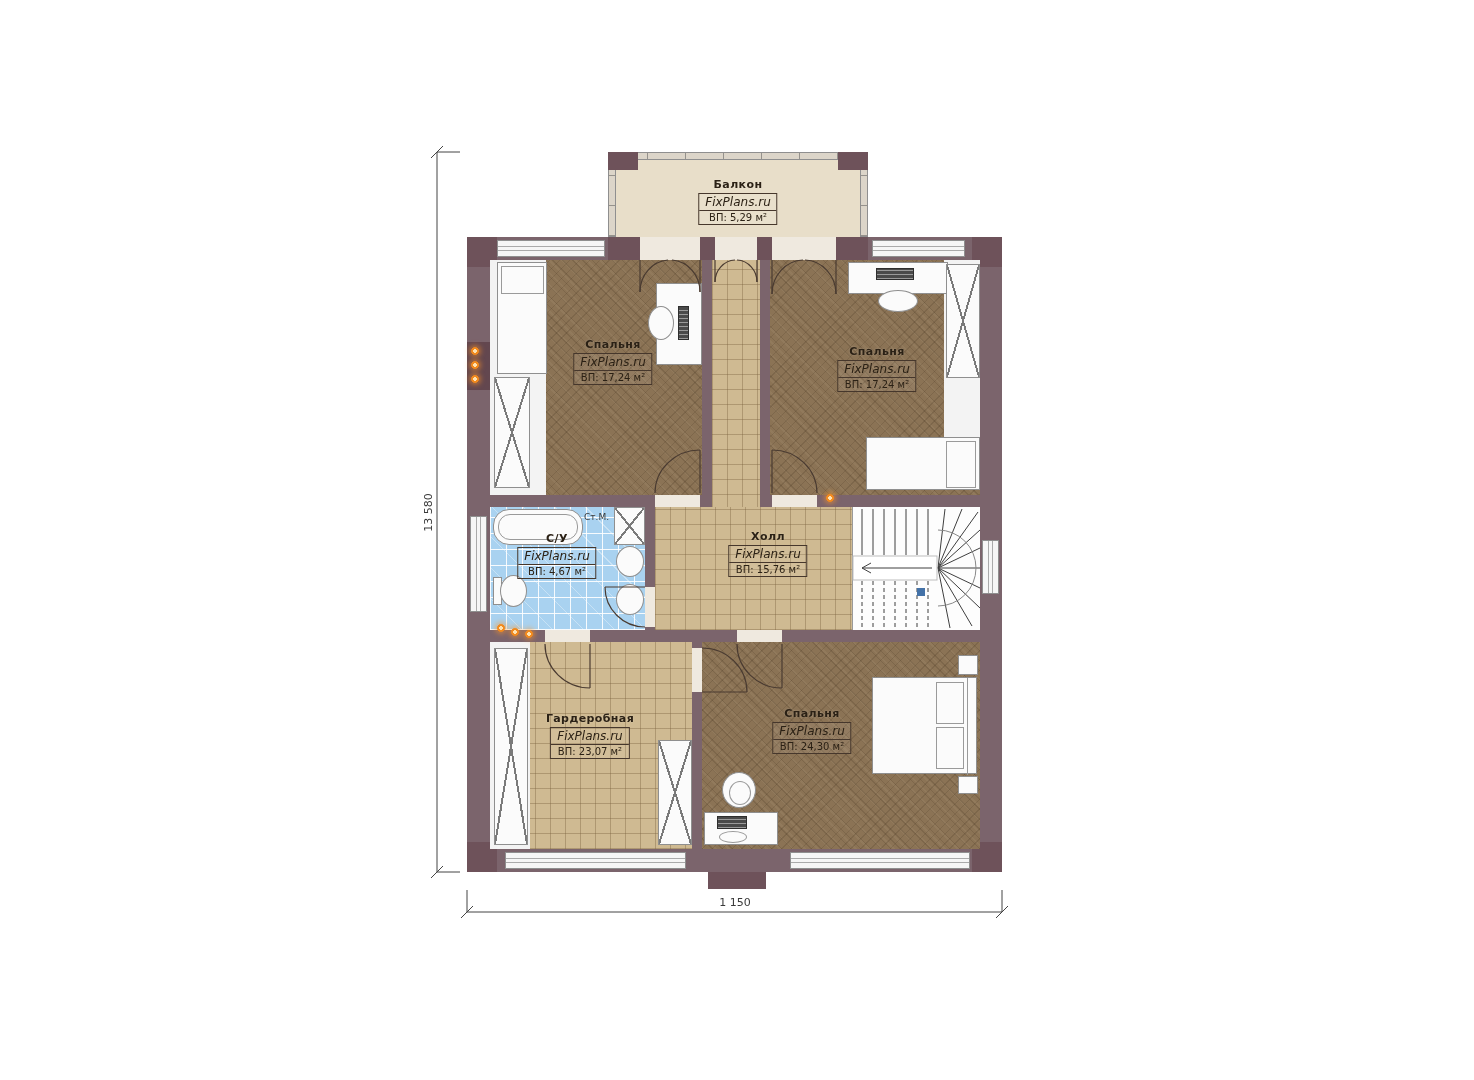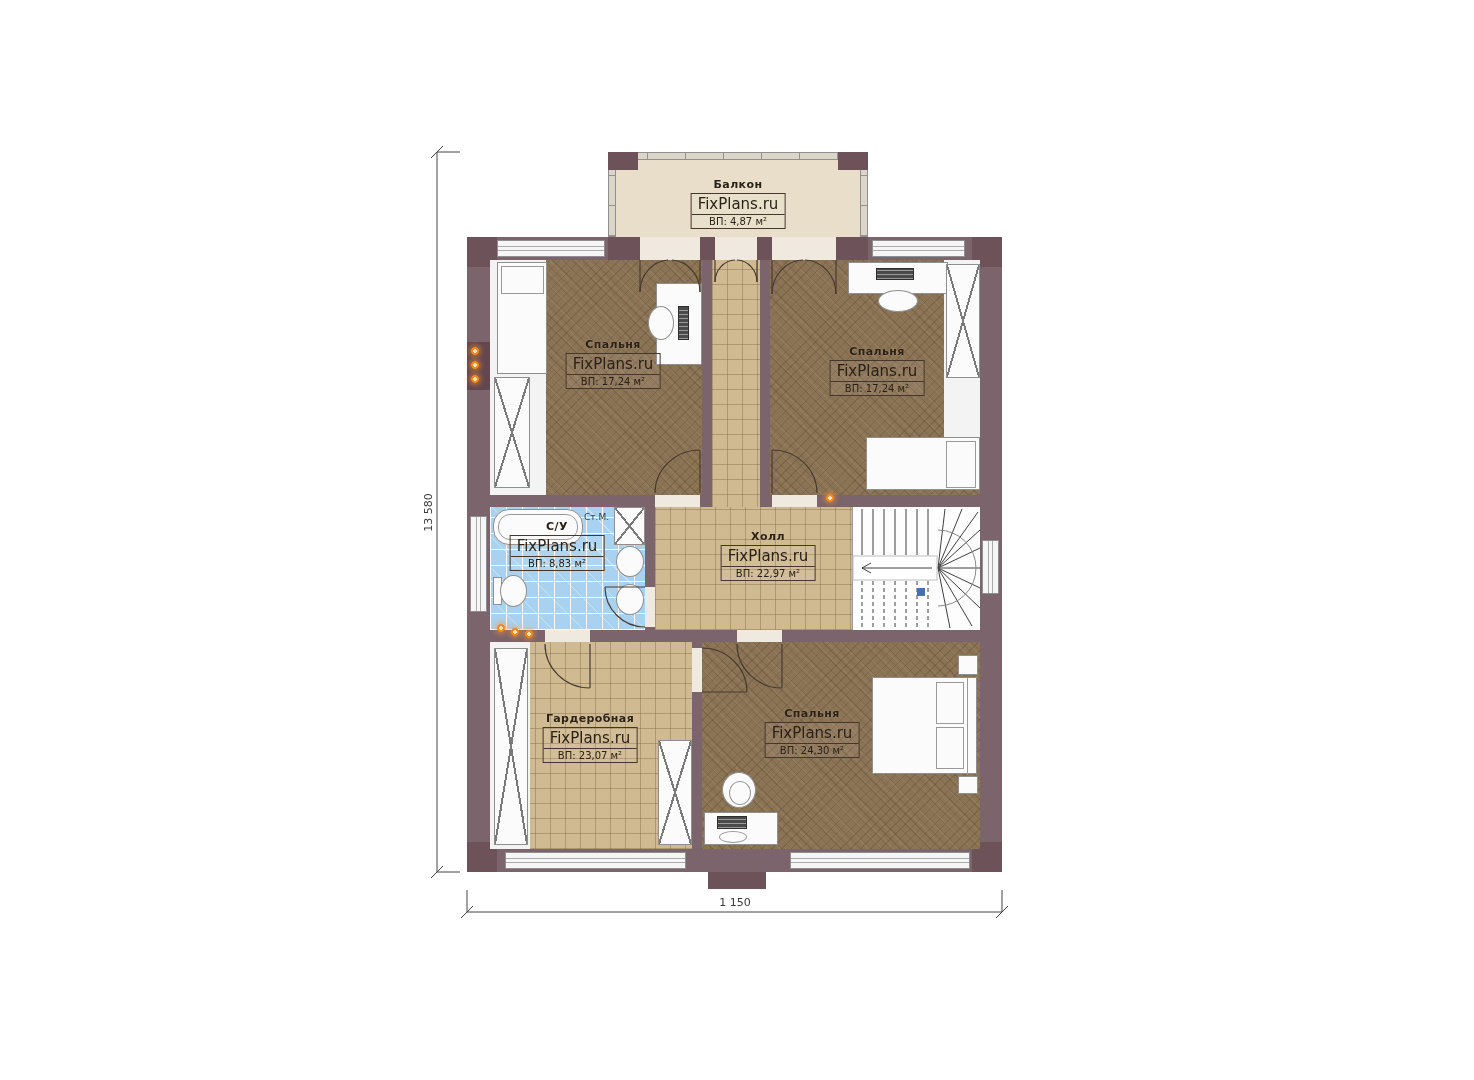--- a/index.html
+++ b/index.html
@@ -45,21 +45,21 @@
   .dark{background:#4a4a4a;border:1px solid #2e2e2e;}
   .striped{background-image:repeating-linear-gradient(0deg,#9a9a9a 0 1px, transparent 1px 4px);}
   
   .rail{position:absolute;background:#dcd5c9;border:1px solid #8f8f8f;box-sizing:border-box;}
   .rail-h{background-image:repeating-linear-gradient(90deg, rgba(90,90,90,.55) 0 1px, transparent 1px 38px);}
   .rail-v{background-image:repeating-linear-gradient(0deg, rgba(90,90,90,.55) 0 1px, transparent 1px 30px);}
   
   .rlabel{position:absolute;transform:translateX(-50%);text-align:center;z-index:40;color:#2b2115;}
   .rname{font-size:11px;font-weight:bold;letter-spacing:.4px;margin-bottom:2px;text-shadow:0 0 2px rgba(255,255,255,.25);}
   .rbox{border:1px solid #46372c;background:rgba(255,255,255,.07);display:inline-block;min-width:74px;}
-  .rbrand{font-size:15px;padding:1px 6px;border-bottom:1px solid #46372c;}
+  .rbrand{font-size:12px;padding:1px 6px;border-bottom:1px solid #46372c;font-style:italic;}
   .rarea{font-size:10px;padding:1px 6px;}
   .smalltext{position:absolute;font-size:9px;color:#3a3a3a;z-index:40;}
   .lamp{position:absolute;width:8px;height:8px;border-radius:50%;z-index:45;
      background:radial-gradient(circle,#ffe2b0 0 2px,#f28a1e 2px 4px, rgba(242,138,30,.2) 4px);
      box-shadow:0 0 5px 2px rgba(255,150,40,.55);}
   .lamp-panel{position:absolute;background:#63474f;z-index:44;}
   .overlay{position:absolute;left:0;top:0;z-index:30;pointer-events:none;}
   .dim-label{position:absolute;font-size:11px;color:#3a3a3a;z-index:40;}
   .dim-v-label{transform:rotate(-90deg);transform-origin:center;}
   .marker-blue{position:absolute;background:#4472a8;z-index:31;}
@@ -267,53 +267,53 @@
         <path d="M996,918 L1008,906"></path>
       <path d="M467,912 L467,890"></path>
         <path d="M1002,912 L1002,890"></path>
     </g>
   </svg>
 
   <div class="rlabel" style="left:738px;top:178px;">
     <div class="rname">Балкон</div>
     <div class="rbox">
       <div class="rbrand">FixPlans.ru</div>
-      <div class="rarea">ВП: 4,87 м²</div>
+      <div class="rarea">ВП: 5,29 м²</div>
     </div>
   </div>
 
   <div class="rlabel" style="left:613px;top:338px;">
     <div class="rname">Спальня</div>
     <div class="rbox">
       <div class="rbrand">FixPlans.ru</div>
       <div class="rarea">ВП: 17,24 м²</div>
     </div>
   </div>
 
   <div class="rlabel" style="left:877px;top:345px;">
     <div class="rname">Спальня</div>
     <div class="rbox">
       <div class="rbrand">FixPlans.ru</div>
       <div class="rarea">ВП: 17,24 м²</div>
     </div>
   </div>
 
-  <div class="rlabel" style="left:557px;top:520px;">
+  <div class="rlabel" style="left:557px;top:532px;">
     <div class="rname">С/У</div>
     <div class="rbox">
       <div class="rbrand">FixPlans.ru</div>
-      <div class="rarea">ВП: 8,83 м²</div>
+      <div class="rarea">ВП: 4,67 м²</div>
     </div>
   </div>
 
   <div class="rlabel" style="left:768px;top:530px;">
     <div class="rname">Холл</div>
     <div class="rbox">
       <div class="rbrand">FixPlans.ru</div>
-      <div class="rarea">ВП: 22,97 м²</div>
+      <div class="rarea">ВП: 15,76 м²</div>
     </div>
   </div>
 
   <div class="rlabel" style="left:590px;top:712px;">
     <div class="rname">Гардеробная</div>
     <div class="rbox">
       <div class="rbrand">FixPlans.ru</div>
       <div class="rarea">ВП: 23,07 м²</div>
     </div>
   </div>

